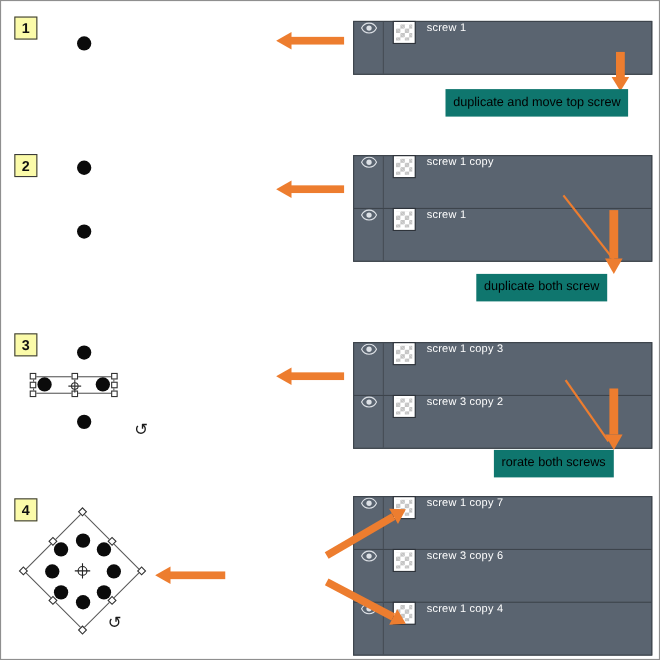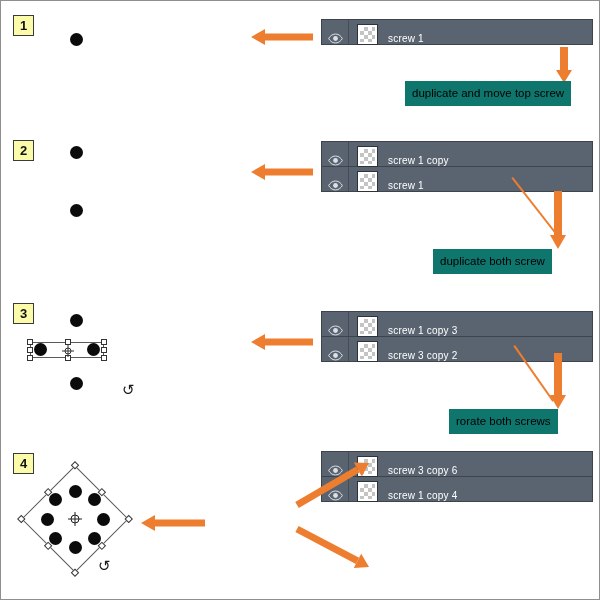--- a/index.html
+++ b/index.html
@@ -6,21 +6,21 @@
   html,body{background:#fff}
   body{font-family:"Liberation Sans",sans-serif}
   #stage{position:relative;width:600px;height:600px;background:#fff;border:1px solid #8f8f8f;overflow:hidden}
 
   .badge{position:absolute;width:21px;height:21px;background:#FBFBA9;border:1px solid #3a3a3a;
          font-weight:bold;font-size:13px;color:#111;display:flex;align-items:center;justify-content:center}
 
   .dot{position:absolute;width:13px;height:13px;border-radius:50%;background:#0b0b0b}
 
   .layers-panel{position:absolute;left:320px;width:272px;border:1px solid #3d444c;background:#3d444c}
-  .layer-row{position:relative;height:24px;background:#5a6470;display:flex;align-items:flex-end;margin-bottom:1px}
+  .layer-row{position:relative;height:47px;background:#5a6470;display:flex;align-items:flex-start;margin-bottom:1px}
   .layer-row:last-child{margin-bottom:0}
   .eye{width:26px;display:flex;justify-content:center;cursor:pointer}
   .vdiv{width:1px;align-self:stretch;background:#454c55}
   .thumb{width:19px;height:19px;margin-left:9px;border:2px solid #fff;outline:1px solid #2e333a;
          background-color:#fff;
          background-image:linear-gradient(45deg,#c4c4c4 25%,transparent 25%,transparent 75%,#c4c4c4 75%),
                           linear-gradient(45deg,#c4c4c4 25%,transparent 25%,transparent 75%,#c4c4c4 75%);
          background-size:8px 8px;background-position:0 0,4px 4px}
   .lname{margin-left:11px;color:#fff;font-size:10px;letter-spacing:.2px}
 
@@ -171,20 +171,31 @@
   <div class="layers-panel" style="top:450px">
     <div class="layer-row">
       <span class="eye">
           <svg width="15" height="11" viewBox="0 0 15 11">
             <path d="M7.5 1C4 1 1.6 3.6 .7 5.5 1.6 7.4 4 10 7.5 10S13.4 7.4 14.3 5.5C13.4 3.6 11 1 7.5 1Z" fill="none" stroke="#dde1e6"></path>
             <circle cx="7.5" cy="5.5" r="2.4" fill="#dde1e6"></circle>
           </svg>
         </span>
       <span class="vdiv"></span>
       <span class="thumb"></span>
+      <span class="lname">screw 1 copy 7</span>
+    </div>
+    <div class="layer-row">
+      <span class="eye">
+          <svg width="15" height="11" viewBox="0 0 15 11">
+            <path d="M7.5 1C4 1 1.6 3.6 .7 5.5 1.6 7.4 4 10 7.5 10S13.4 7.4 14.3 5.5C13.4 3.6 11 1 7.5 1Z" fill="none" stroke="#dde1e6"></path>
+            <circle cx="7.5" cy="5.5" r="2.4" fill="#dde1e6"></circle>
+          </svg>
+        </span>
+      <span class="vdiv"></span>
+      <span class="thumb"></span>
       <span class="lname">screw 3 copy 6</span>
     </div>
     <div class="layer-row">
       <span class="eye">
           <svg width="15" height="11" viewBox="0 0 15 11">
             <path d="M7.5 1C4 1 1.6 3.6 .7 5.5 1.6 7.4 4 10 7.5 10S13.4 7.4 14.3 5.5C13.4 3.6 11 1 7.5 1Z" fill="none" stroke="#dde1e6"></path>
             <circle cx="7.5" cy="5.5" r="2.4" fill="#dde1e6"></circle>
           </svg>
         </span>
       <span class="vdiv"></span>

